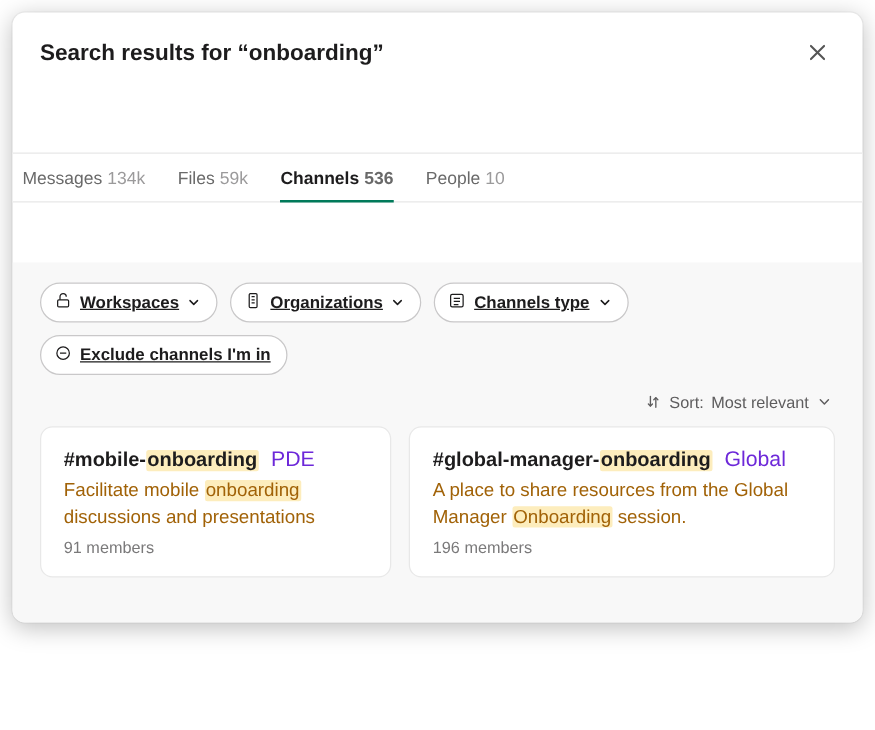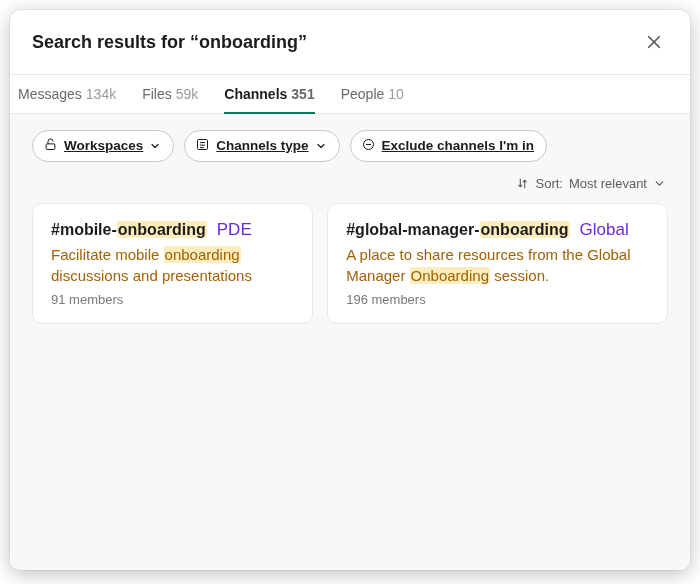--- a/index.html
+++ b/index.html
@@ -10,23 +10,24 @@
     height: 584px;
     overflow: hidden;
   }
   .panel {
     width: 680px;
     margin: 10px;
     background: #fff;
     border-radius: 10px;
     box-shadow: 0 4px 20px rgba(0,0,0,0.25), 0 0 0 1px rgba(0,0,0,0.04);
     overflow: hidden;
-    height: 560px;
+    height: 488px;
     display: flex;
     flex-direction: column;
+    gap: 48px;
   }
   .header {
     display: flex;
     align-items: center;
     justify-content: space-between;
     padding: 18px 22px 18px 22px;
   }
   .title {
     font-size: 18px;
     font-weight: 800;
@@ -162,37 +163,49 @@
       <div class="tab">
         <span class="tab-label">Messages</span> 
         <span class="tab-count">134k</span>
       </div>
       <div class="tab">
         <span class="tab-label">Files</span> 
         <span class="tab-count">59k</span>
       </div>
       <div class="tab active">
         <span class="tab-label">Channels</span> 
-        <span class="tab-count">351</span>
+        <span class="tab-count">536</span>
       </div>
       <div class="tab">
         <span class="tab-label">People</span> 
         <span class="tab-count">10</span>
       </div>
     </div>
 
   <div class="body">
 
     <div class="filters" id="filters">
         <div class="chip">
           <span><svg class="icon" viewBox="0 0 24 24">
               <rect x="5" y="11" width="14" height="9" rx="1.5"></rect>
               <path d="M8 11V7a4 4 0 0 1 8 0"></path>
             </svg></span>
           <span>Workspaces</span>
+          <svg class="chev" viewBox="0 0 24 24" fill="none" stroke="#1d1c1d" stroke-width="2.4" stroke-linecap="round" stroke-linejoin="round">
+            <polyline points="6 9 12 15 18 9"></polyline>
+          </svg>
+        </div>
+        <div class="chip">
+          <span><svg class="icon" viewBox="0 0 24 24">
+              <rect x="7" y="3" width="10" height="18" rx="1.5"></rect>
+              <line x1="10" y1="7" x2="14" y2="7"></line>
+              <line x1="10" y1="11" x2="14" y2="11"></line>
+              <line x1="10" y1="15" x2="14" y2="15"></line>
+            </svg></span>
+          <span>Organizations</span>
           <svg class="chev" viewBox="0 0 24 24" fill="none" stroke="#1d1c1d" stroke-width="2.4" stroke-linecap="round" stroke-linejoin="round">
             <polyline points="6 9 12 15 18 9"></polyline>
           </svg>
         </div>
         <div class="chip">
           <span><svg class="icon" viewBox="0 0 24 24">
               <rect x="4" y="4" width="16" height="16" rx="2"></rect>
               <line x1="8" y1="9" x2="16" y2="9"></line>
               <line x1="8" y1="13" x2="16" y2="13"></line>
               <line x1="8" y1="17" x2="14" y2="17"></line>

